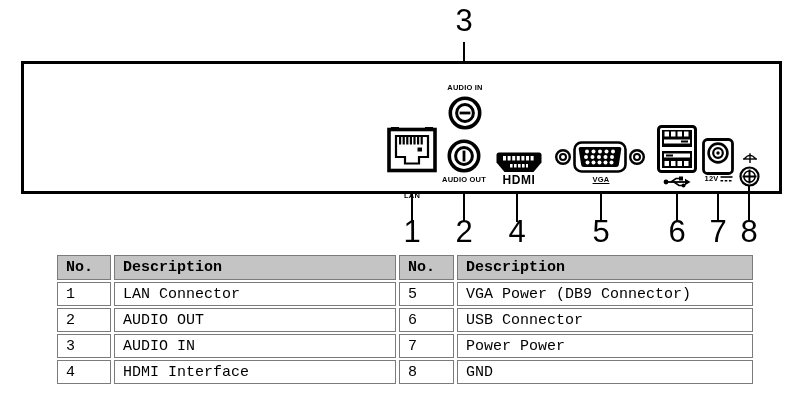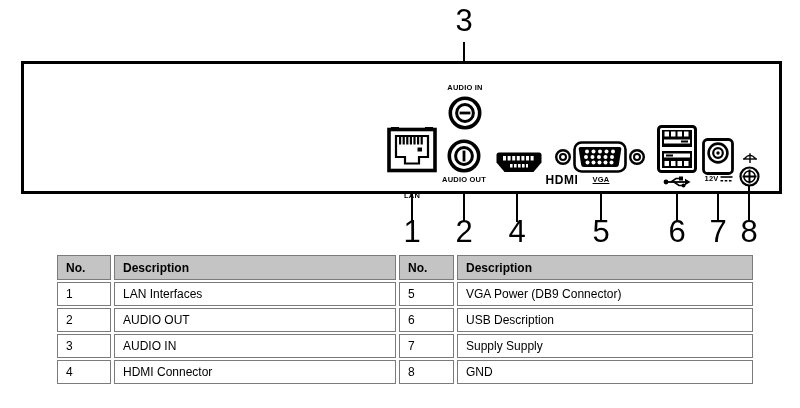--- a/index.html
+++ b/index.html
@@ -15,34 +15,34 @@
     border:3px solid #000; box-sizing:border-box; background:#fff;
   }
 
   
   .port-label {
     font-size:7.5px; font-weight:bold; letter-spacing:0.2px;
     text-align:center; white-space:nowrap; line-height:8px;
   }
   .hdmi-logo {
     font-size:12px; font-weight:bold; letter-spacing:0.6px;
-    text-align:center; line-height:12px;margin-left:43px;
+    text-align:center; line-height:12px;
   }
   .v12 { display:flex; align-items:flex-start; justify-content:center; gap:2px; }
 
   
   .callout-line { width:2px; background:#000; }
   .callout-num {
     width:40px; text-align:center; font-size:31px; line-height:32px; color:#000;
   }
 
   
   table.legend {
     border-collapse:separate; border-spacing:3px 2px;
-    font-size:12px; table-layout:fixed;
+    font-size:15px; table-layout:fixed;font-family:Liberation Mono, monospace;
   }
   table.legend th, table.legend td {
     border:1px solid #7b7b7b; box-sizing:border-box;
     padding:0 8px; vertical-align:middle; text-align:left;
     overflow:hidden; white-space:nowrap;
   }
   table.legend th { background:#c4c4c4; font-weight:bold; height:25px; }
   table.legend td { background:#fff; height:24px; }
 </style>
 </head>
@@ -196,38 +196,38 @@
       <tr>
         <th>No.</th>
         <th>Description</th>
         <th>No.</th>
         <th>Description</th>
       </tr>
     </thead>
     <tbody>
       <tr>
         <td>1</td>
-        <td>LAN Interfaces</td>
+        <td>LAN Connector</td>
         <td>5</td>
         <td>VGA Power (DB9 Connector)</td>
       </tr>
       <tr>
         <td>2</td>
         <td>AUDIO OUT</td>
         <td>6</td>
-        <td>USB Description</td>
+        <td>USB Connector</td>
       </tr>
       <tr>
         <td>3</td>
         <td>AUDIO IN</td>
         <td>7</td>
-        <td>Supply Supply</td>
+        <td>Power Power</td>
       </tr>
       <tr>
         <td>4</td>
-        <td>HDMI Connector</td>
+        <td>HDMI Interface</td>
         <td>8</td>
         <td>GND</td>
       </tr>
     </tbody>
   </table>
 
 </div>
 
 </body></html>

